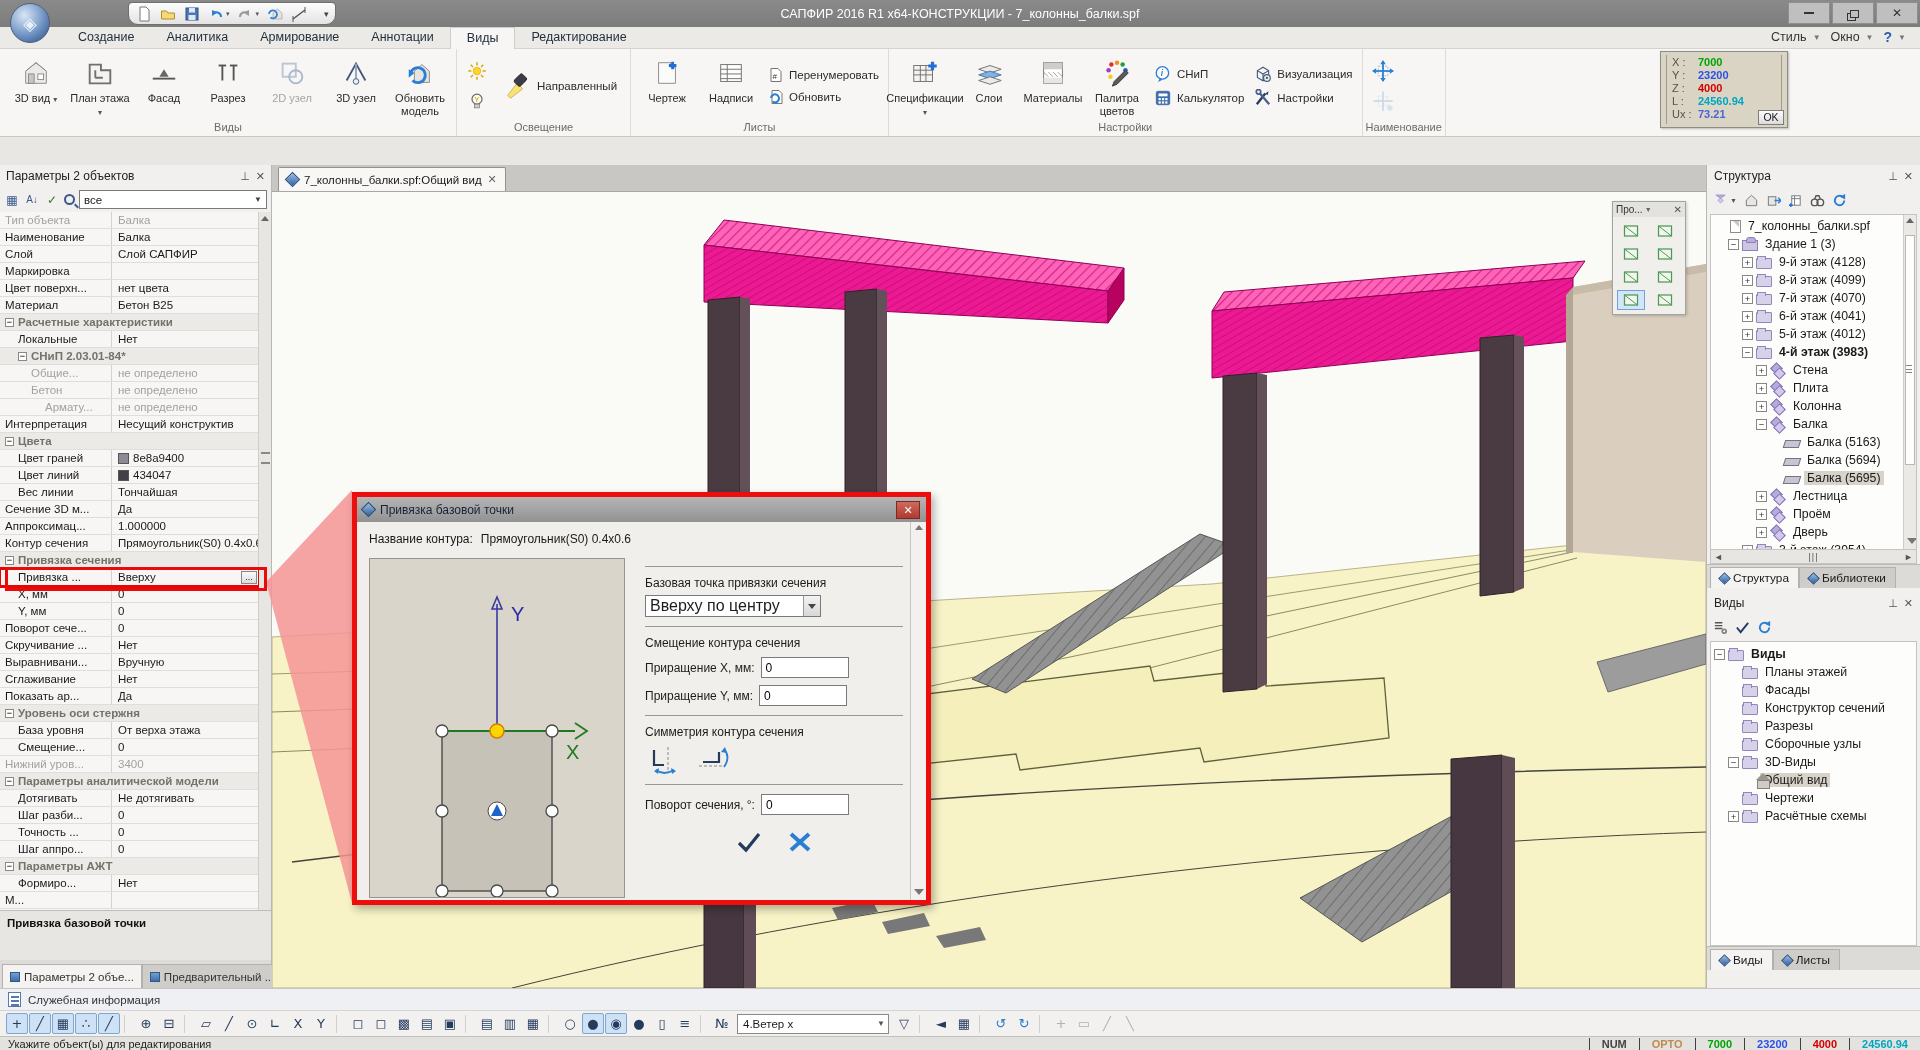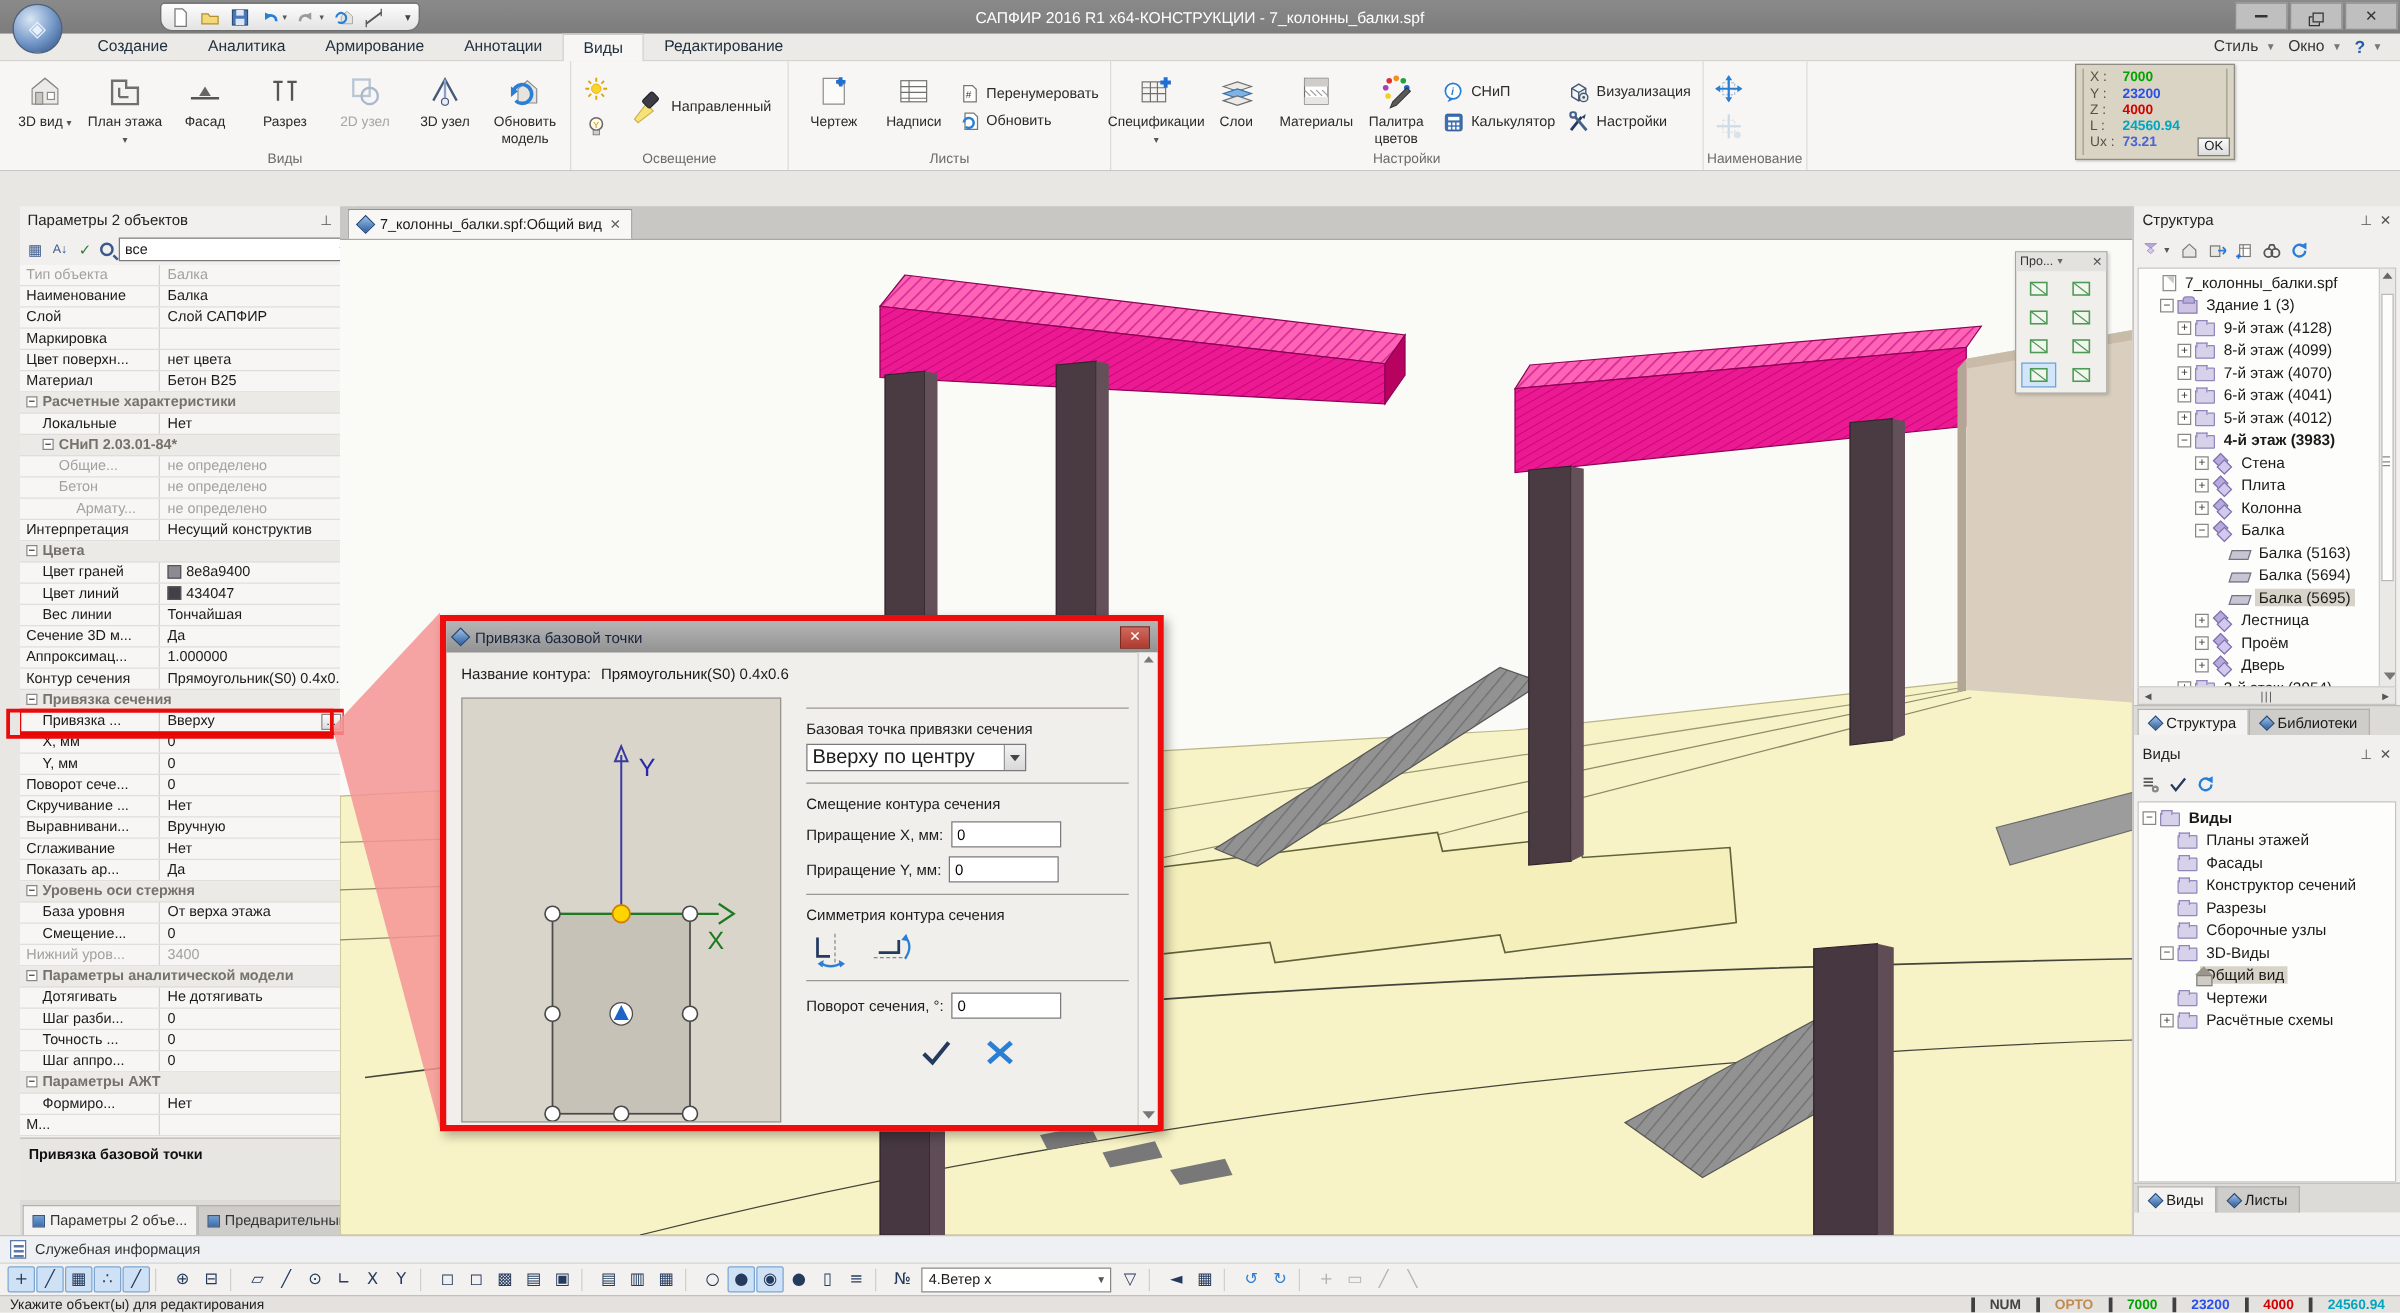--- a/index.html
+++ b/index.html
@@ -52,21 +52,21 @@
   .coordbox { position:absolute; left:1660px; top:51px; width:128px; height:77px; background:#d9d4c3; border:1px solid #8d8d85; box-shadow:1px 1px 2px rgba(0,0,0,.25); z-index:25; font-size:11px; }
   .cb-inner { position:absolute; left:5px; right:5px; top:3px; bottom:3px; border-left:1px solid #a09c8c; border-right:1px solid #a09c8c; padding:1px 5px; }
   .cb-row { display:flex; height:13px; line-height:13px; }
   .cb-lab { width:26px; color:#55524a; }
   .cb-val { font-weight:bold; }
   .cb-ok { position:absolute; right:3px; bottom:2px; width:26px; height:15px; background:linear-gradient(#fbfbfb,#dcdcdc); border:1px solid #7d7d7d; font-size:10.5px; text-align:center; line-height:13px; }
 
   .gray-band { position:absolute; left:0; top:137px; width:1920px; height:28px; background:#e9e7e4; }
 
   
-  .left-panel { position:absolute; left:16px; top:165px; width:272px; height:823px; background:#f1f0ee; border-right:1px solid #b9b7b3; }
+  .left-panel { position:absolute; left:0; top:165px; width:272px; height:823px; background:#f1f0ee; border-right:1px solid #b9b7b3; }
   .lp-header { height:22px; display:flex; align-items:center; padding:0 6px; color:#222; font-size:12px; }
   .lp-hicons { margin-left:auto; display:flex; gap:6px; color:#555; font-size:11px; }
   .lp-toolbar { height:25px; display:flex; align-items:center; gap:4px; padding:0 4px; }
   .lp-search { flex:1; height:19px; background:#fff; border:1px solid #7a7a7a; display:flex; align-items:center; padding:0 4px; font-size:11.5px; }
   .lp-search .dd { margin-left:auto; font-size:8px; color:#444; }
   .ti { width:16px; height:16px; display:flex; align-items:center; justify-content:center; color:#3a5a8c; font-size:12px; }
   .i-mag { width:11px; height:11px; border:2px solid #3a5a8c; border-radius:50%; position:relative; }
   .i-mag::after { content:""; position:absolute; width:5px; height:2px; background:#3a5a8c; transform:rotate(45deg); left:8px; top:9px; }
 
   .prop-grid { position:absolute; left:0; top:47px; width:259px; height:698px; overflow:hidden; background:#f7f6f4; }
@@ -171,21 +171,21 @@
   .bt-ic { width:22px; height:21px; display:flex; align-items:center; justify-content:center; font-family:"DejaVu Sans",sans-serif; font-size:13px; color:#243b5e; border:1px solid transparent; border-radius:2px; flex:none; }
   .bt-ic.on { background:#cfe2f5; border-color:#7aa7d4; }
   .bt-ic.dis { color:#b4b2ae; }
   .bt-ic.blue { color:#2a7fd4; }
   .bt-sep { width:7px; height:18px; border-left:1px solid #d2d0cc; margin:0 3px; flex:none; }
   .bt-combo { width:152px; height:20px; background:#fff; border:1px solid #8a8886; display:flex; align-items:center; font-size:11.5px; padding-left:5px; margin:0 3px; flex:none; }
   .bt-combo .dd { margin-left:auto; width:14px; text-align:center; color:#555; font-size:8px; }
   .status-bar { position:absolute; left:0; top:1036px; width:1920px; height:14px; background:#e4e2df; border-top:1px solid #c2c0bc; display:flex; align-items:center; font-size:11px; }
   .sb-msg { padding-left:8px; color:#222; }
   .sb-cells { margin-left:auto; display:flex; height:14px; align-items:center; }
-  .sb-cell { border-left:3px solid #404040; padding:0 12px; font-weight:bold; white-space:nowrap; }
+  .sb-cell { border-left:1px solid #404040; padding:0 12px; font-weight:bold; white-space:nowrap; }
 </style>
 </head>
 <body>
 
 <div class="app">
 
   <div class="titlebar">
     <div class="app-logo">
         <span class="glyph">◈</span>
       </div>

